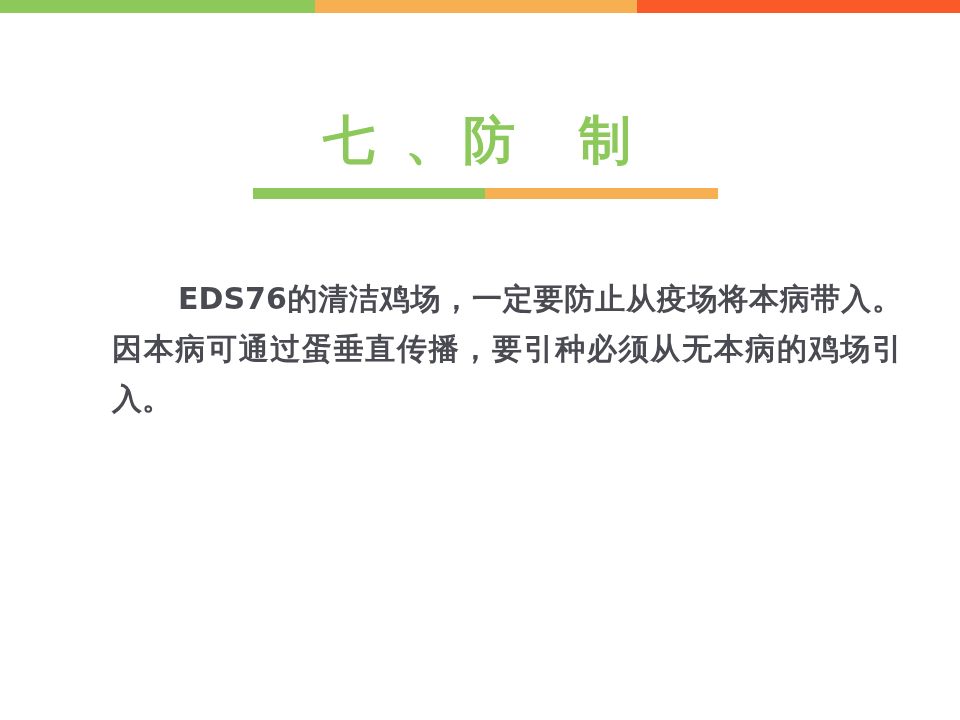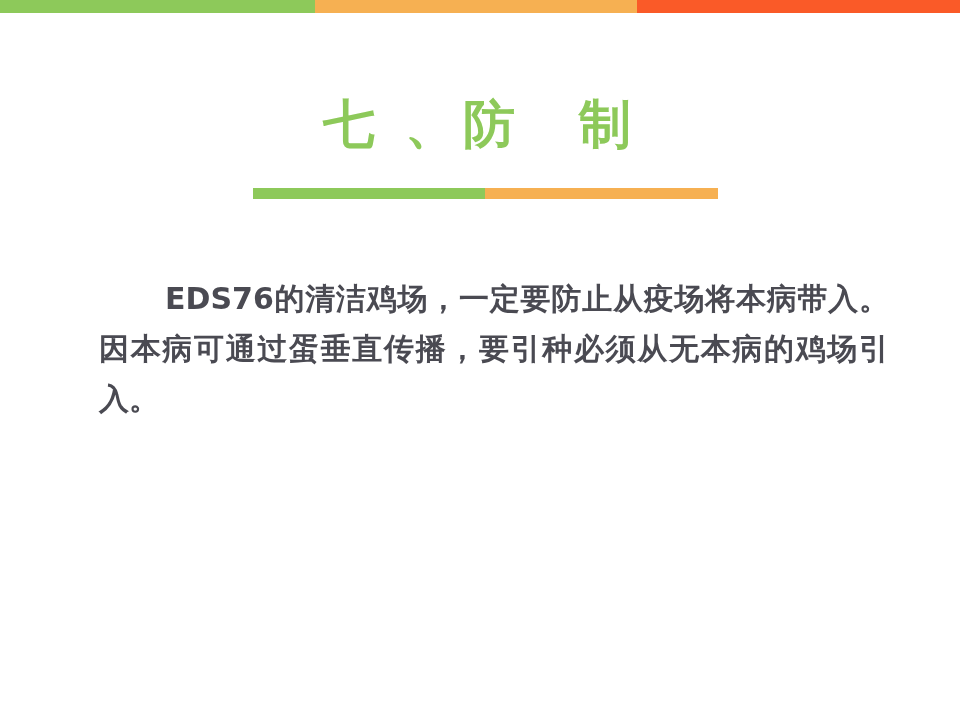--- a/index.html
+++ b/index.html
@@ -30,21 +30,21 @@
     height: 13px;
     display: flex;
   }
   .top-bar .seg-green  { width: 315px; height: 13px; background: #8DC95A; }
   .top-bar .seg-orange { width: 322px; height: 13px; background: #F6B052; }
   .top-bar .seg-red    { flex: 1 1 auto; height: 13px; background: #FA5A28; }
 
   
   .title-block {
     position: absolute;
-    top: 89px;
+    top: 105px;
     left: 0;
     width: 960px;
     text-align: center;
   }
   .slide-title {
     display: block;
     font-family: "DejaVu Sans", "Liberation Sans", sans-serif;
     font-size: 52px;
     font-weight: bold;
     line-height: 70px;
@@ -62,21 +62,21 @@
     height: 11px;
     display: flex;
   }
   .title-divider .div-green  { width: 232px; height: 11px; background: #8DC95A; }
   .title-divider .div-orange { flex: 1 1 auto; height: 11px; background: #F6B052; }
 
   
   .body-block {
     position: absolute;
     top: 274px;
-    left: 99px;
+    left: 112px;
     width: 790px;
   }
   .body-para {
     margin: 0;
     font-family: "DejaVu Sans", "Liberation Sans", sans-serif;
     font-size: 30px;
     font-weight: bold;
     line-height: 50px;
     color: #4A4A52;
     text-indent: 66px;

